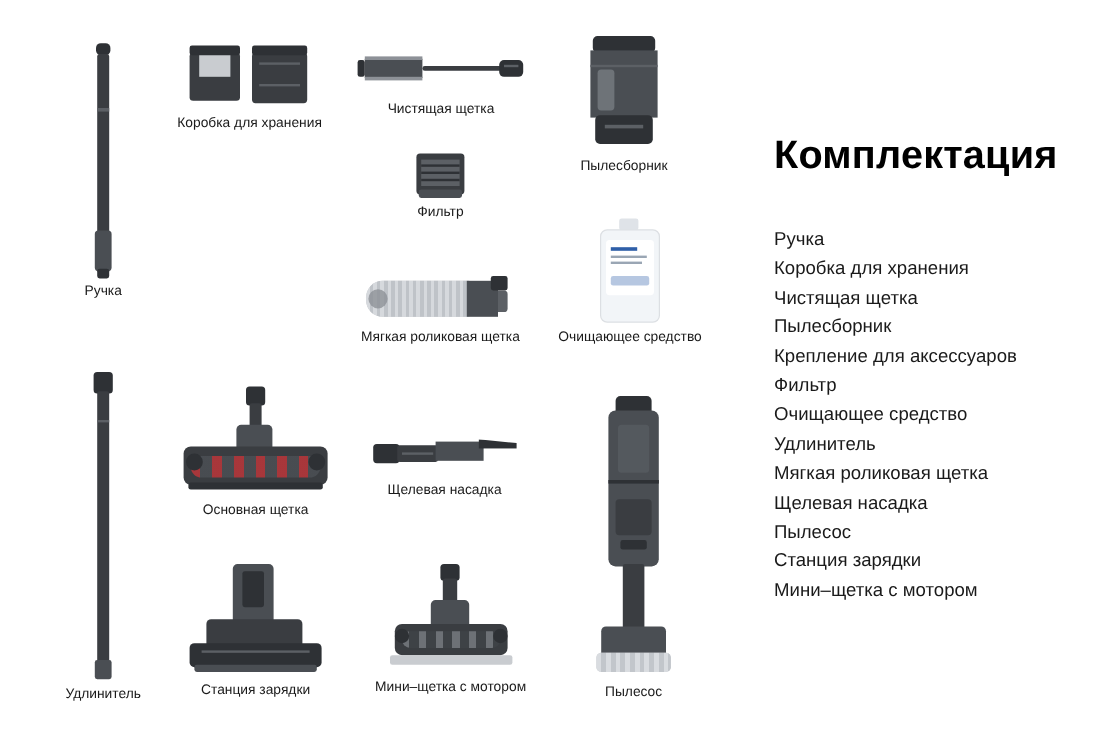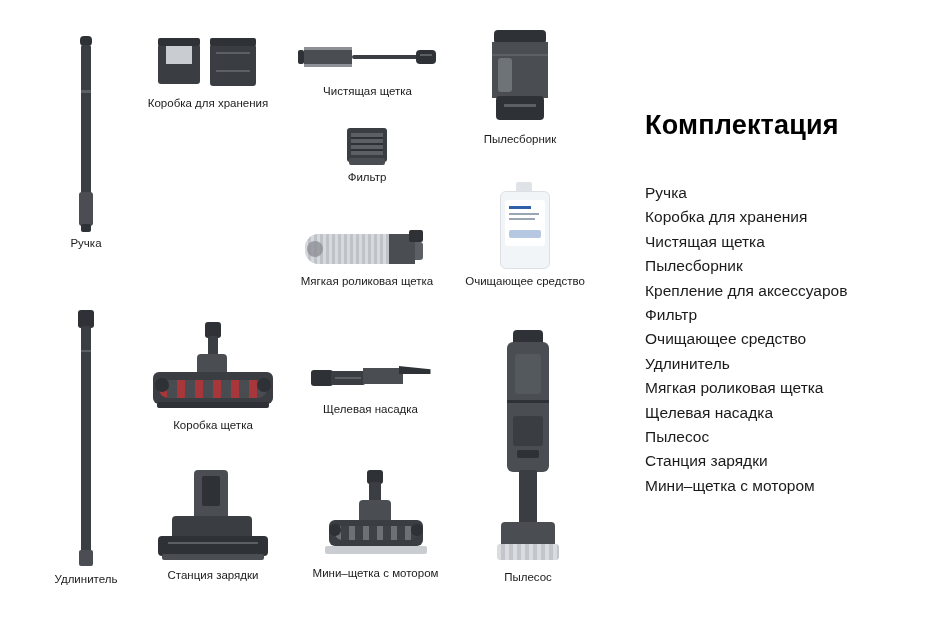--- a/index.html
+++ b/index.html
@@ -24,21 +24,21 @@
     width: 620px;
     height: 624px;
   }
   #legend {
     position: absolute;
     left: 645px;
     top: 110px;
     width: 280px;
   }
   #legend-title {
-    font-size: 27px;
+    font-size: 33px;
     font-weight: bold;
     letter-spacing: 0.2px;
     color: #000;
     margin-bottom: 40px;
   }
   .legend-item {
     font-size: 15.5px;
     line-height: 24.4px;
     color: #1a1a1a;
     white-space: nowrap;
@@ -239,21 +239,21 @@
     <div class="art">
       <div class="pc dk2 r3" style="left:52px; top:0; width:16px; height:16px;"></div>
       <div class="pc dk r2" style="left:55px; top:14px; width:10px; height:20px;"></div>
       <div class="pc dk3 r4" style="left:44px; top:32px; width:30px; height:22px;"></div>
       <div class="pc dk r6" style="left:0; top:50px; width:120px; height:32px;"></div>
       <div class="pc" style="left:6px; top:58px; width:108px; height:18px; border-radius:9px; background:repeating-linear-gradient(90deg,#b4363a 0 8px,#4a4e53 8px 18px); opacity:.9;"></div>
       <div class="pc dk2 r2" style="left:4px; top:80px; width:112px; height:6px;"></div>
       <div class="pc dk2 rnd" style="left:2px; top:56px; width:14px; height:14px;"></div>
       <div class="pc dk2 rnd" style="left:104px; top:56px; width:14px; height:14px;"></div>
     </div>
-    <div class="caption">Коробка щетка</div>
+    <div class="caption">Основная щетка</div>
   </div>
 
   <div class="part" id="p-crev">
     <div class="art">
       <div class="pc dk2 r3" style="left:0; top:10px; width:22px; height:16px;"></div>
       <div class="pc dk r2" style="left:20px; top:11px; width:34px; height:14px;"></div>
       <div class="pc dk3" style="left:52px; top:8px; width:40px; height:16px;"></div>
       <div class="pc dk2" style="left:88px; top:6px; width:32px; height:8px; clip-path:polygon(0 0,100% 40%,100% 100%,0 100%);"></div>
       <div class="pc mid" style="left:24px; top:17px; width:26px; height:2px;"></div>
     </div>

